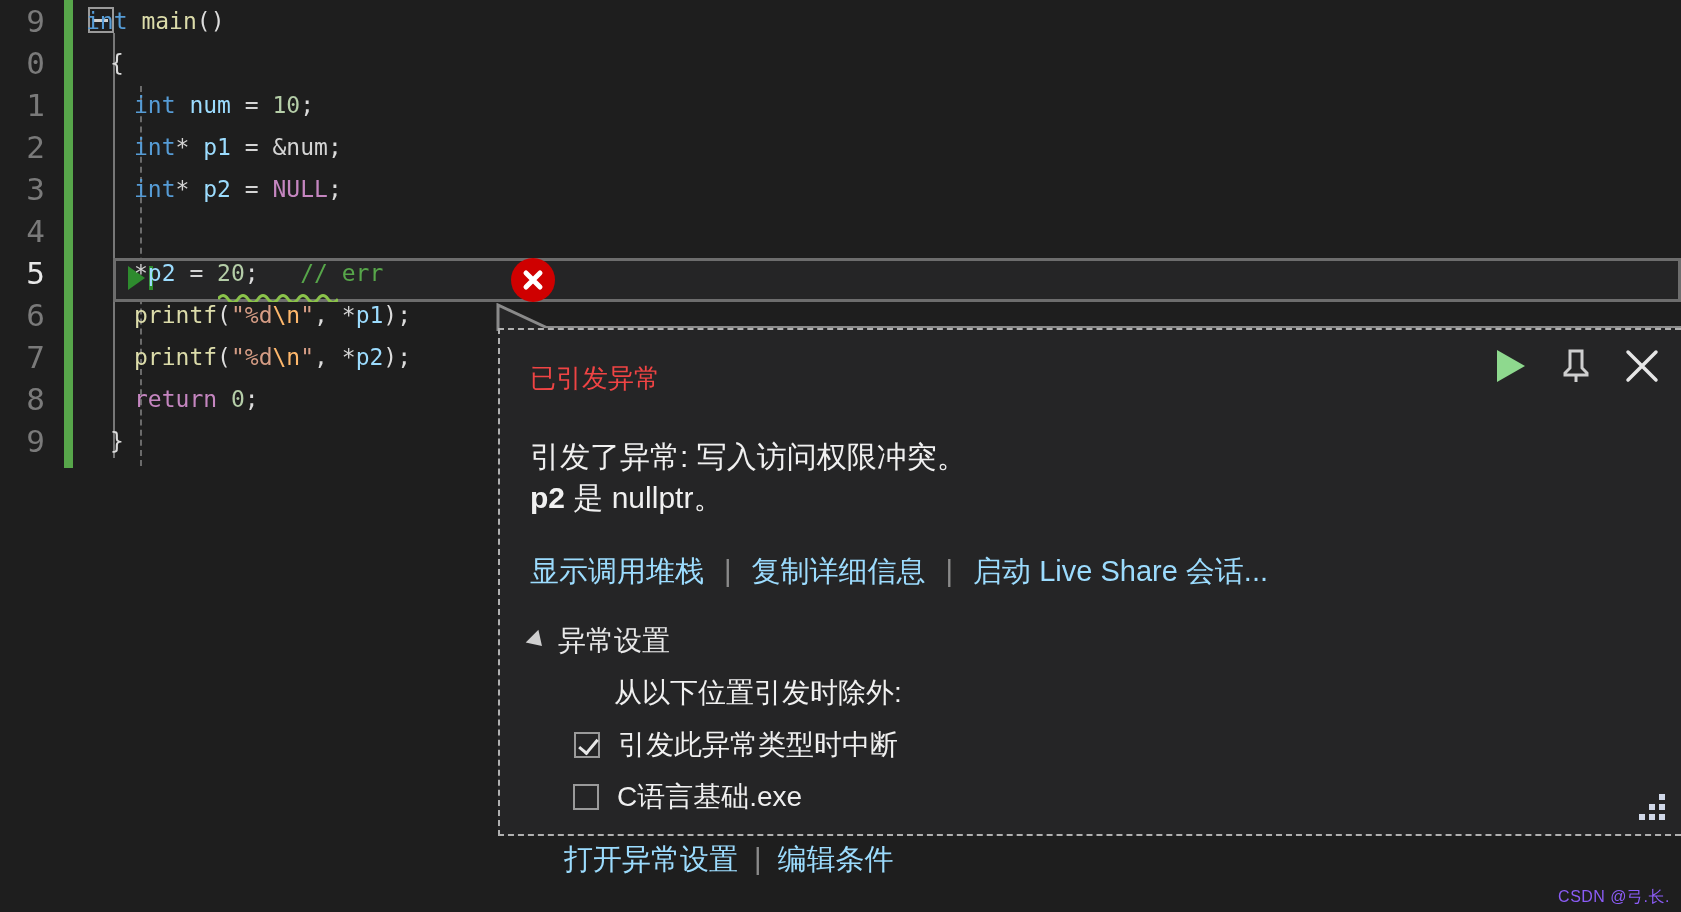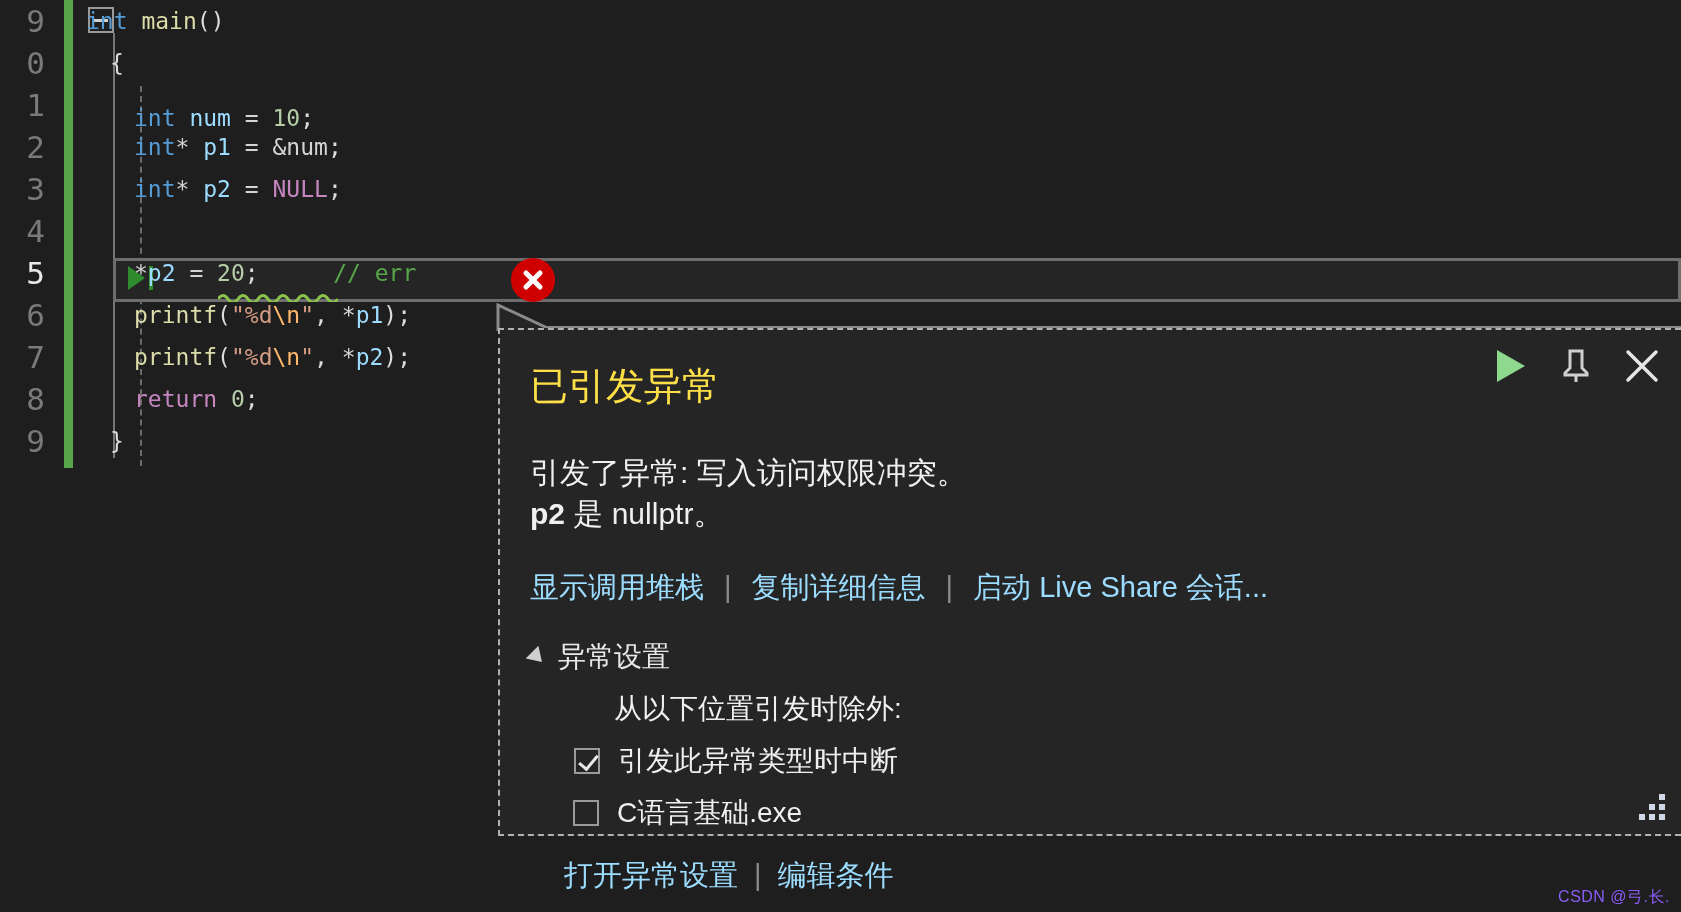--- a/index.html
+++ b/index.html
@@ -62,21 +62,21 @@
     font-family: "DejaVu Sans Mono", monospace;
     font-size: 23px;
     color: #dcdcdc;
   }
   .type { color: #569cd6; }
   .mac  { color: #c586c0; }
   .num  { color: #b5cea8; }
   .str  { color: #d69d85; }
   .esc  { color: #ffb86c; }
   .fn   { color: #dcdcaa; }
-  .cmt  { color: #57a64a; margin-left: 33px; }
+  .cmt  { color: #57a64a; }
   .id   { color: #9cdcfe; }
   .op   { color: #d4d4d4; }
   .ctrl { color: #c586c0; }
   .punc { color: #dcdcdc; }
 
   
   .collapse-box {
     position: absolute;
     left: 88px; top: 7px;
     width: 26px; height: 26px;
@@ -174,22 +174,22 @@
     width: 70px; height: 28px;
   }
 
   .popup-inner {
     position: absolute;
     left: 0; top: 0;
     width: 100%; height: 100%;
     padding: 18px 0 0 30px;
   }
   .popup-title {
-    font-size: 38px;
-    color: #fde047;
+    font-size: 26px;
+    color: #ef4444;
     margin: 13px 0 0 0;
     font-family: "Liberation Sans", sans-serif;
   }
   .popup-body {
     margin-top: 40px;
     font-size: 30px;
     color: #f0f0f0;
     line-height: 1.38;
   }
   .popup-body .bold { font-weight: bold; }
@@ -324,21 +324,21 @@
     <div class="brace-line"></div>
     <div class="indent-guide"></div>
 
     <div class="stmt-highlight"></div>
     <div class="exec-arrow"></div>
     <div class="exec-bar"></div>
 
     <div class="codearea" id="codearea">
         <div class="codeline" style="top: 0px; left: 0px;"><span class="type">int</span><span class="op"> </span><span class="fn">main</span><span class="punc">()</span></div>
         <div class="codeline" style="top: 42px; left: 24px;"><span class="punc">{</span></div>
-        <div class="codeline" style="top: 84px; left: 48px; margin-top: 13px;"><span class="type">int</span><span class="op"> </span><span class="id">num</span><span class="op"> = </span><span class="num">10</span><span class="punc">;</span></div>
+        <div class="codeline" style="top: 84px; left: 48px;"><span class="type">int</span><span class="op"> </span><span class="id">num</span><span class="op"> = </span><span class="num">10</span><span class="punc">;</span></div>
         <div class="codeline" style="top: 126px; left: 48px;"><span class="type">int</span><span class="op">* </span><span class="id">p1</span><span class="op"> = </span><span class="op">&amp;num</span><span class="punc">;</span></div>
         <div class="codeline" style="top: 168px; left: 48px;"><span class="type">int</span><span class="op">* </span><span class="id">p2</span><span class="op"> = </span><span class="mac">NULL</span><span class="punc">;</span></div>
         <div class="codeline" style="top: 252px; left: 48px;"><span class="op">*</span><span class="id">p2</span><span class="op"> = </span><span class="num">20</span><span class="punc">;</span><span class="op">   </span><span class="cmt">// err</span></div>
         <div class="codeline" style="top: 294px; left: 48px;"><span class="fn">printf</span><span class="punc">(</span><span class="str">"%d</span><span class="esc">\n</span><span class="str">"</span><span class="punc">, </span><span class="op">*</span><span class="id">p1</span><span class="punc">);</span></div>
         <div class="codeline" style="top: 336px; left: 48px;"><span class="fn">printf</span><span class="punc">(</span><span class="str">"%d</span><span class="esc">\n</span><span class="str">"</span><span class="punc">, </span><span class="op">*</span><span class="id">p2</span><span class="punc">);</span></div>
         <div class="codeline" style="top: 378px; left: 48px;"><span class="ctrl">return</span><span class="op"> </span><span class="num">0</span><span class="punc">;</span></div>
         <div class="codeline" style="top: 420px; left: 24px;"><span class="punc">}</span></div>
       </div>
 
     <div class="squiggle">

